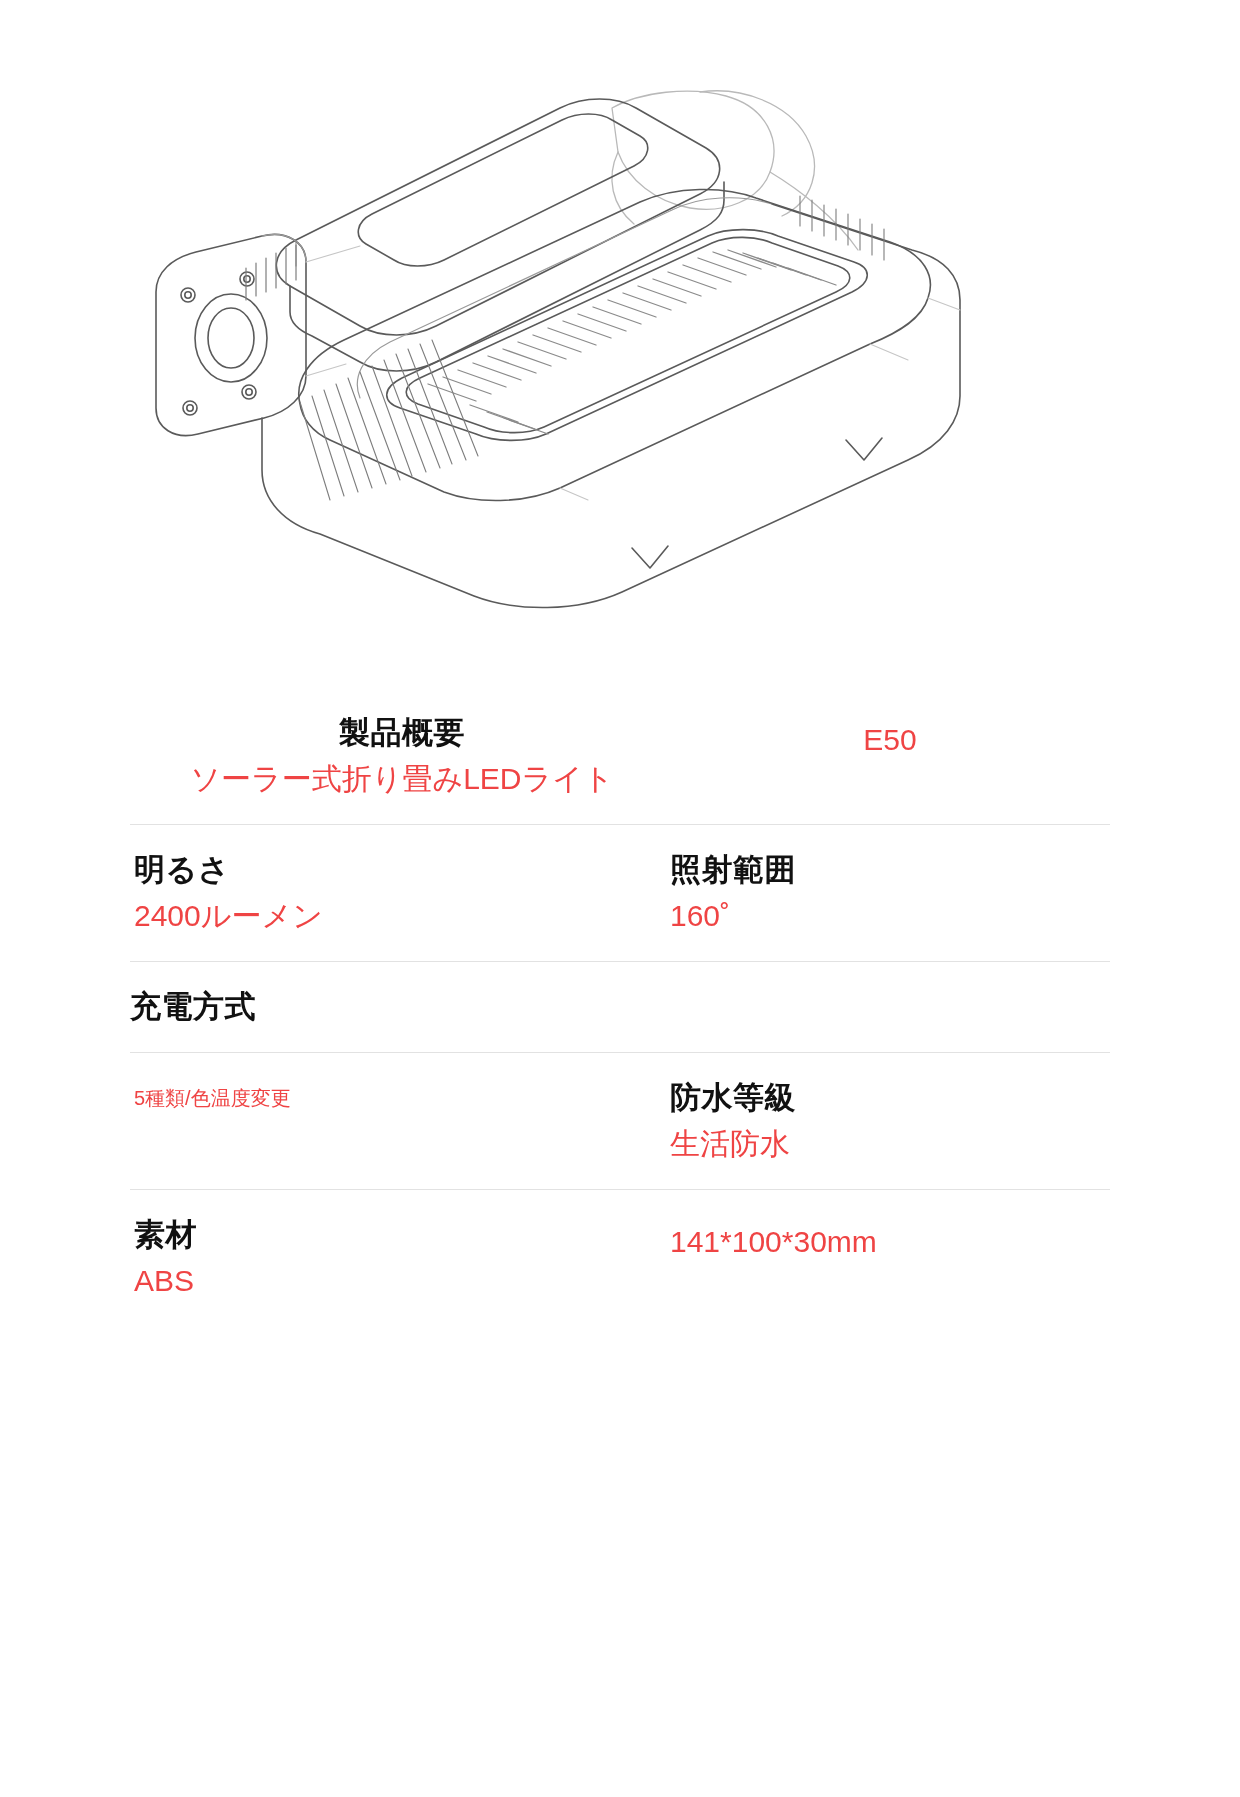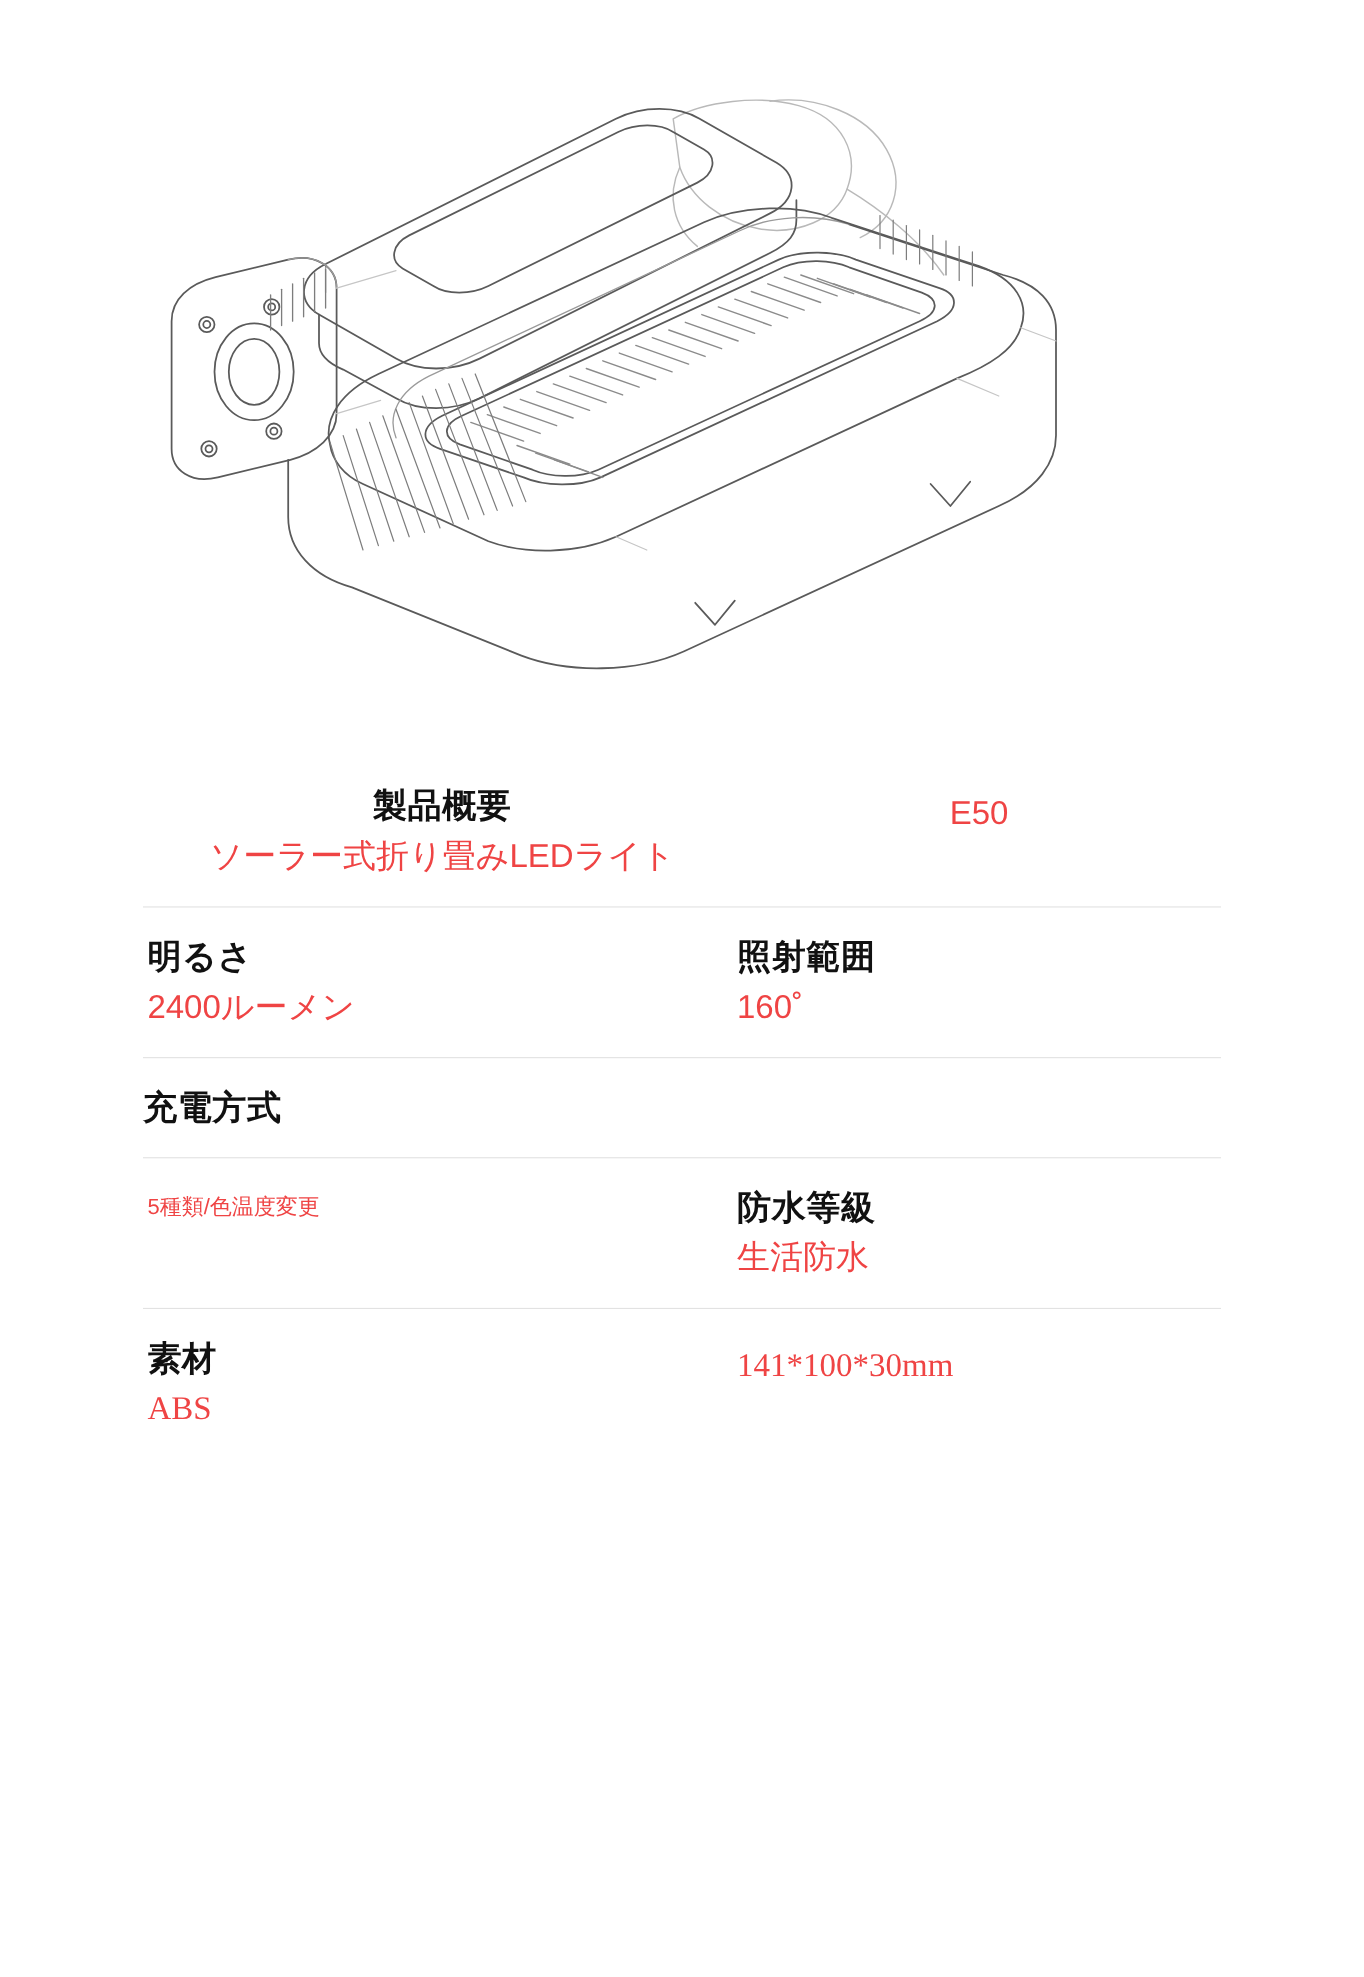--- a/index.html
+++ b/index.html
@@ -38,21 +38,20 @@
     align-items: flex-start;
     padding: 26px 0 26px 0;
     border-bottom: 1px solid #e2e2e2;
   }
   .spec-row.first {
     padding-top: 24px;
     text-align: center;
   }
   .spec-row.last {
     border-bottom: none;
-    font-family: Liberation Serif, serif;
   }
   .spec-cell {
     box-sizing: border-box;
   }
   .spec-cell.left {
     width: 540px;
     padding-left: 4px;
   }
   .spec-cell.right {
     width: 440px;

